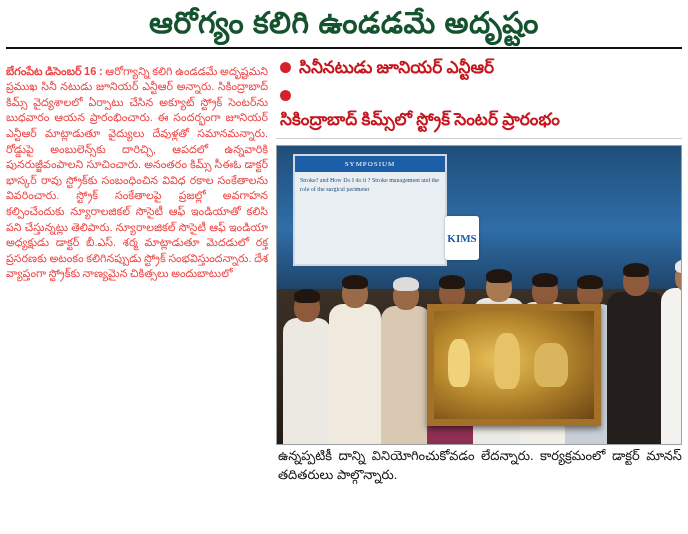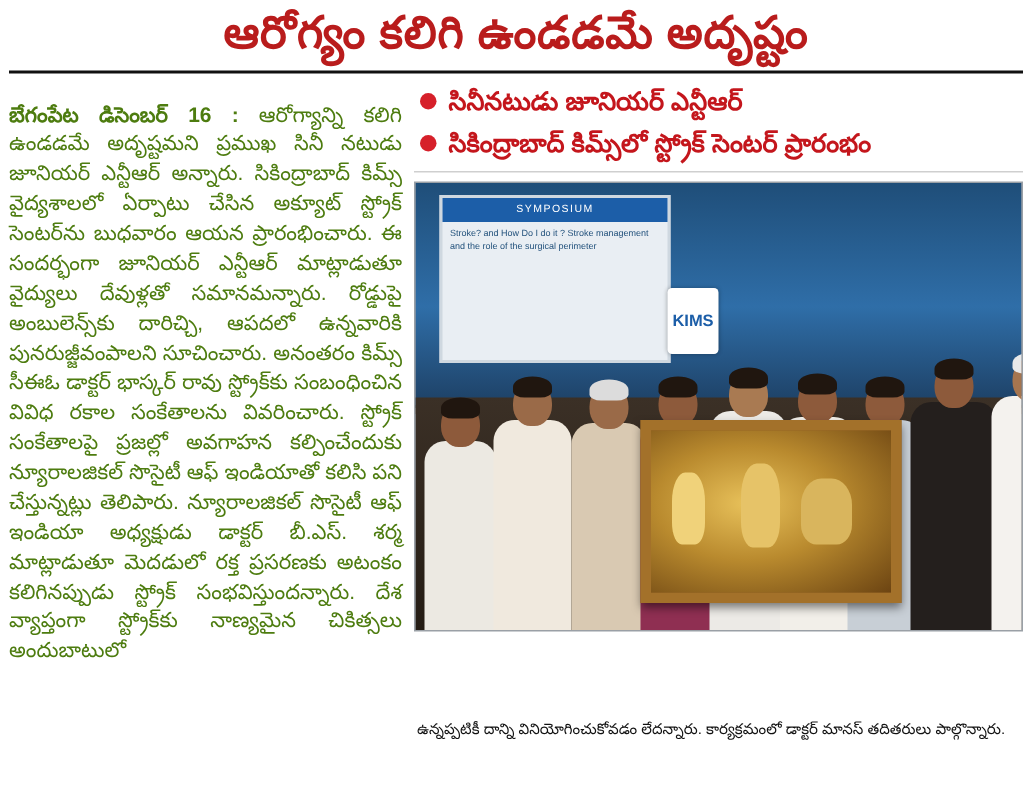--- a/index.html
+++ b/index.html
@@ -20,21 +20,21 @@
     height: 534px;
     box-sizing: border-box;
     padding: 4px 6px 2px 6px;
   }
   
   .headline {
     text-align: center;
     font-size: 30px;
     line-height: 1.15;
     font-weight: bold;
-    color: #b91c1c;
+    color: #14532d;
     letter-spacing: 0.5px;
     padding: 2px 0 6px 0;
     white-space: nowrap;
   }
   .rule {
     height: 2px;
     background: #111;
     margin: 0 0 4px 0;
   }
   
@@ -43,45 +43,47 @@
     align-items: flex-start;
     gap: 8px;
   }
   .col-left {
     width: 262px;
     flex: 0 0 262px;
   }
   .col-right {
     flex: 1 1 auto;
     position: relative;
+    font-family: Liberation Serif, serif;
   }
   .dateline {
-    font-size: 14px;
+    font-size: 11px;
     line-height: 1.42;
     text-align: justify;
-    color: #4d7c0f;
+    color: #ef4444;
     word-spacing: -0.5px;
   }
   .dateline b {
     font-weight: bold;
   }
   
   .bullets {
     border-bottom: 1px solid #cfcfcf;
     padding: 4px 2px 8px 4px;
     margin-bottom: 6px;
   }
   .bullet-row {
     display: flex;
     align-items: flex-start;
     gap: 8px;
     margin-bottom: 7px;
   }
   .bullet-row:last-child {
     margin-bottom: 0;
+    flex-direction: column;
   }
   .dot {
     width: 11px;
     height: 11px;
     border-radius: 50%;
     background: #d6202a;
     flex: 0 0 11px;
     margin-top: 5px;
   }
   .bullet-text {
@@ -252,24 +254,23 @@
     white-space: nowrap;
   }
   
   .bottom-cols {
     display: flex;
     gap: 10px;
     padding-top: 2px;
   }
   .bcol {
     flex: 1 1 0;
-    font-size: 10px;
+    font-size: 13px;
     line-height: 1.45;
     text-align: justify;
-    margin-top: 20px;
   }
 </style>
 </head>
 <body>
 
 <div class="page">
 
   <div class="headline">ఆరోగ్యం కలిగి ఉండడమే అదృష్టం</div>
   <div class="rule"></div>
 

